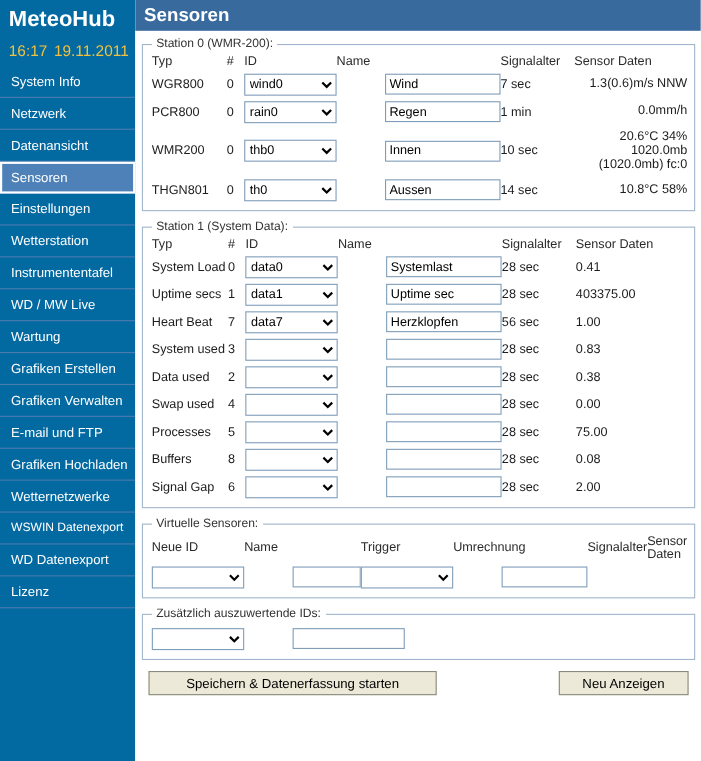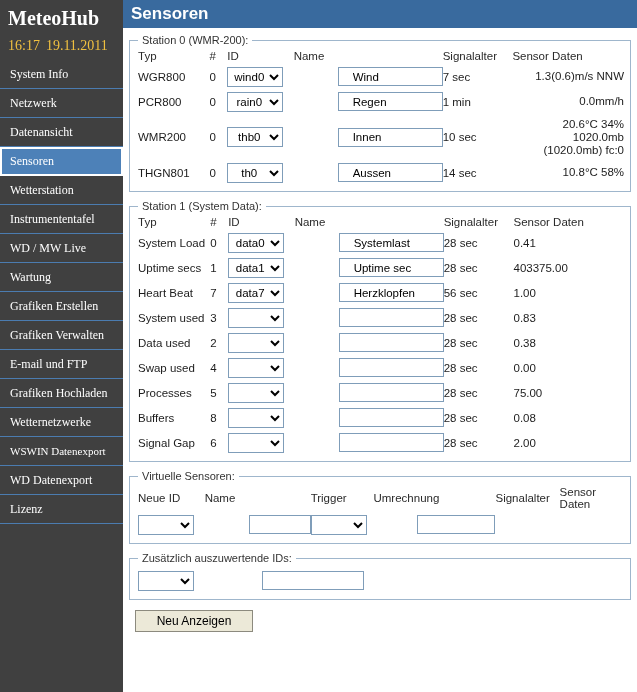--- a/index.html
+++ b/index.html
@@ -12,25 +12,24 @@
     overflow: hidden;
   }
   #app {
     position: relative;
     width: 637px; height: 692px;
     display: flex;
   }
   
   #sidebar {
     width: 123px;
-    background: #404040;
+    background: #0369a1;
     color: #ffffff;
     flex: 0 0 123px;
     position: relative;
-    font-family: Liberation Serif, serif;
   }
   #logo {
     font-size: 20px;
     font-weight: bold;
     color: #ffffff;
     padding: 7px 0 6px 8px;
     letter-spacing: 0px;
   }
   #clockrow {
     font-size: 14px;
@@ -100,38 +99,37 @@
   .c-num  { width: 24px; }
   .c-id   { width: 72px; }
   .c-name { width: 112px; }
   .c-age  { width: 78px; }
   .c-data { width: 140px; }
   input[type=text] {
     font-family: "Liberation Sans", sans-serif;
     font-size: 11.5px;
     height: 19px;
     border: 1px solid #7f9db9;
-    padding: 1px 14px;
+    padding: 1px 3px;
     background: #ffffff;
     color: #000000;
     margin-left: 44px;
   }
   .in-name { width: 105px; }
   .in-vname { width: 62px; }
   .in-vumr  { width: 78px; }
   .in-extra { width: 102px; }
   select {
     font-family: "Liberation Sans", sans-serif;
     font-size: 11.5px;
     height: 20px;
     border: 1px solid #7f9db9;
     background: #ffffff;
     color: #000000;
-    width: 56px;
-    text-align: center;
+    width: 84px;
   }
   .sensordata { white-space: pre-line; line-height: 13px; text-align: right; }
   .btnrow {
     display: flex;
     justify-content: space-between;
     align-items: center;
     padding: 2px 6px 0 6px;
   }
   button {
     font-family: "Liberation Sans", sans-serif;
@@ -152,20 +150,21 @@
 
   <div id="sidebar">
     <div id="logo">MeteoHub</div>
     <div id="clockrow">
       <span>16:17</span><span class="date">19.11.2011</span>
     </div>
     <div class="navitem">System Info</div>
     <div class="navitem">Netzwerk</div>
     <div class="navitem">Datenansicht</div>
     <div class="navitem sel">Sensoren</div>
+    <div class="navitem">Einstellungen</div>
     <div class="navitem">Wetterstation</div>
     <div class="navitem">Instrumententafel</div>
     <div class="navitem">WD / MW Live</div>
     <div class="navitem">Wartung</div>
     <div class="navitem">Grafiken Erstellen</div>
     <div class="navitem">Grafiken Verwalten</div>
     <div class="navitem">E-mail und FTP</div>
     <div class="navitem">Grafiken Hochladen</div>
     <div class="navitem">Wetternetzwerke</div>
     <div class="navitem small">WSWIN Datenexport</div>
@@ -346,18 +345,19 @@
           <tbody>
               <tr class="r">
             <td style="width:80px"><select><option></option></select></td>
             <td><input class="in-extra" type="text" value="" style=""></td>
           </tr>
         </tbody>
           </table>
       </fieldset>
 
       <div class="btnrow">
+        <button id="btn-save">Speichern &amp; Datenerfassung starten</button>
         <button id="btn-reload">Neu Anzeigen</button>
       </div>
 
     </div>
   </div>
 </div>
 
 </body></html>

